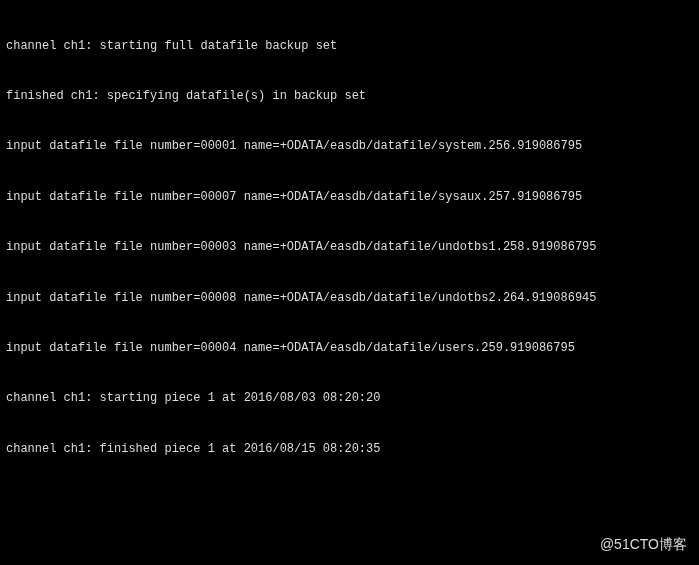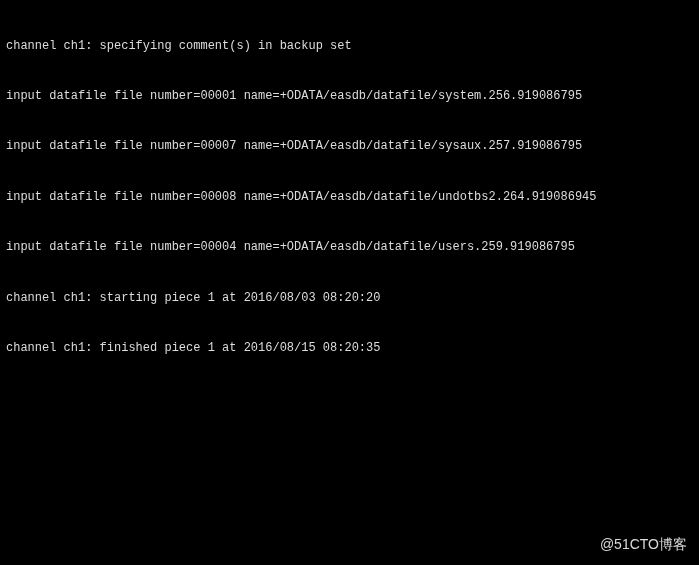--- a/index.html
+++ b/index.html
@@ -37,23 +37,25 @@
       font-size: 14px;
       font-weight: 500;
       text-shadow: 0 0 3px rgba(0,0,0,0.8);
       text-align: right;
     }
   </style>
 </head>
 <body>
 
 <div class="terminal">
-  <span class="line">channel ch1: specifying comment(s) in backup set</span>
+  <span class="line">channel ch1: starting full datafile backup set</span>
+  <span class="line">finished ch1: specifying datafile(s) in backup set</span>
   <span class="line">input datafile file number=00001 name=+ODATA/easdb/datafile/system.256.919086795</span>
   <span class="line">input datafile file number=00007 name=+ODATA/easdb/datafile/sysaux.257.919086795</span>
+  <span class="line">input datafile file number=00003 name=+ODATA/easdb/datafile/undotbs1.258.919086795</span>
   <span class="line">input datafile file number=00008 name=+ODATA/easdb/datafile/undotbs2.264.919086945</span>
   <span class="line">input datafile file number=00004 name=+ODATA/easdb/datafile/users.259.919086795</span>
   <span class="line">channel ch1: starting piece 1 at 2016/08/03 08:20:20</span>
   <span class="line">channel ch1: finished piece 1 at 2016/08/15 08:20:35</span>
   
   
   
   
   
   

